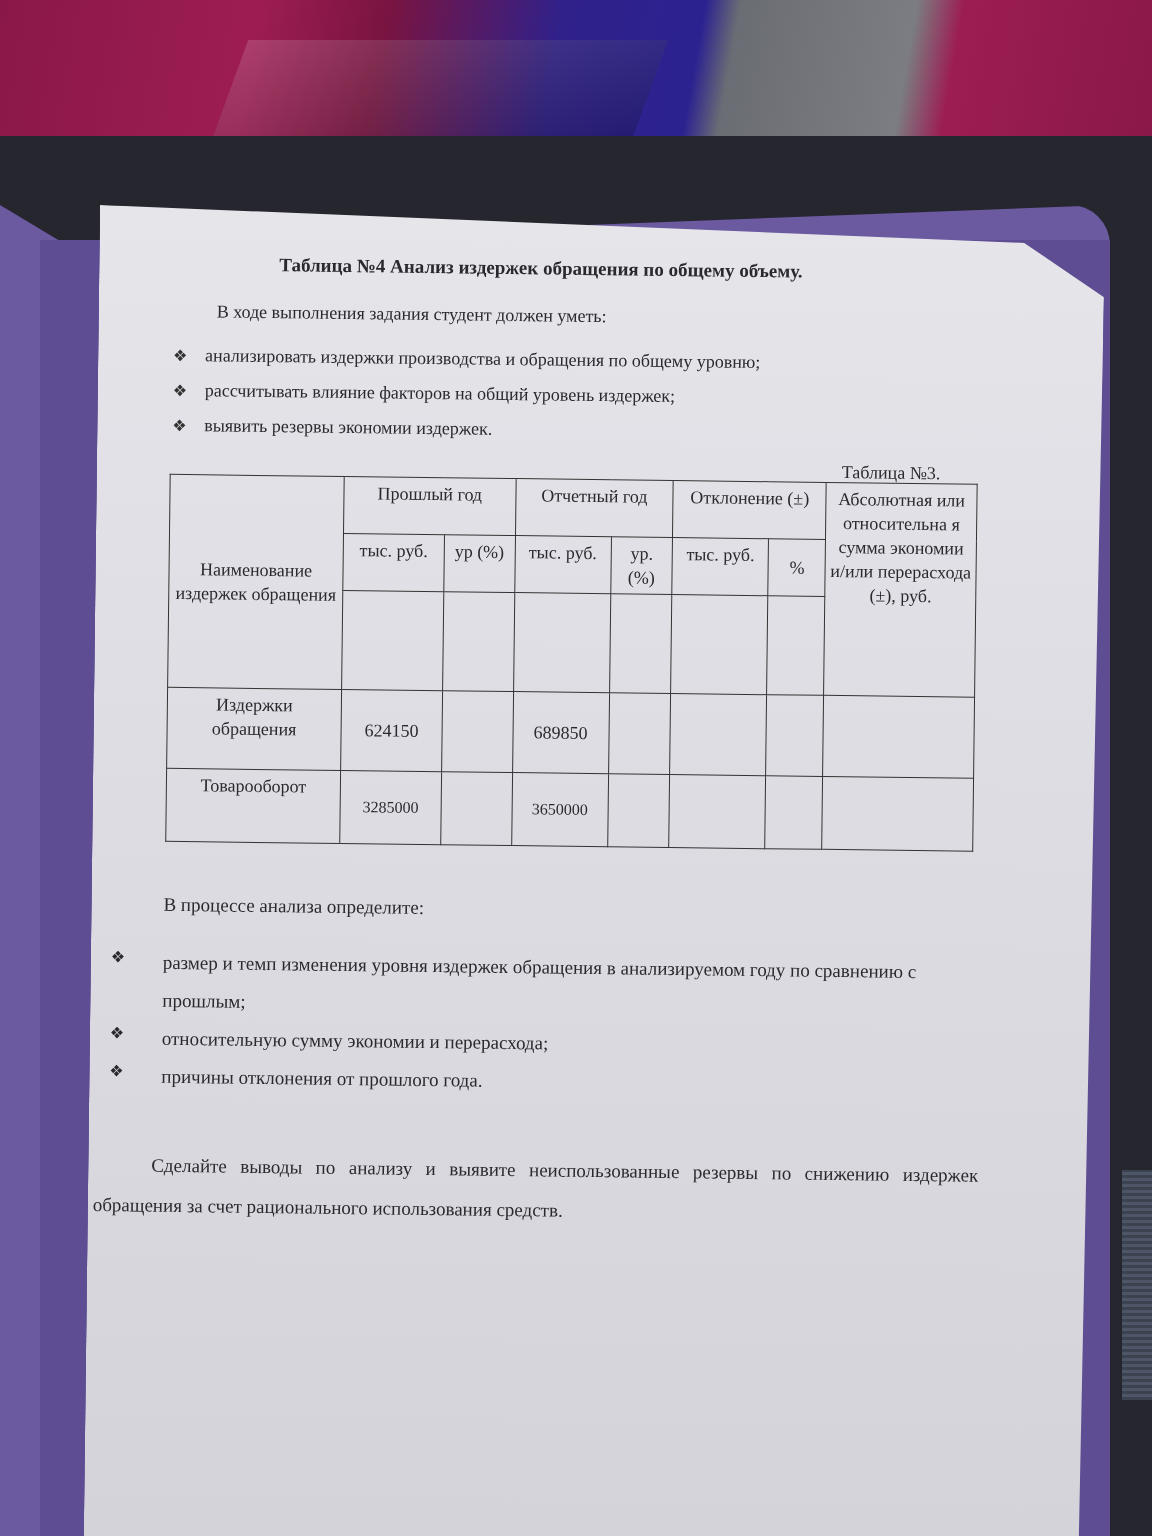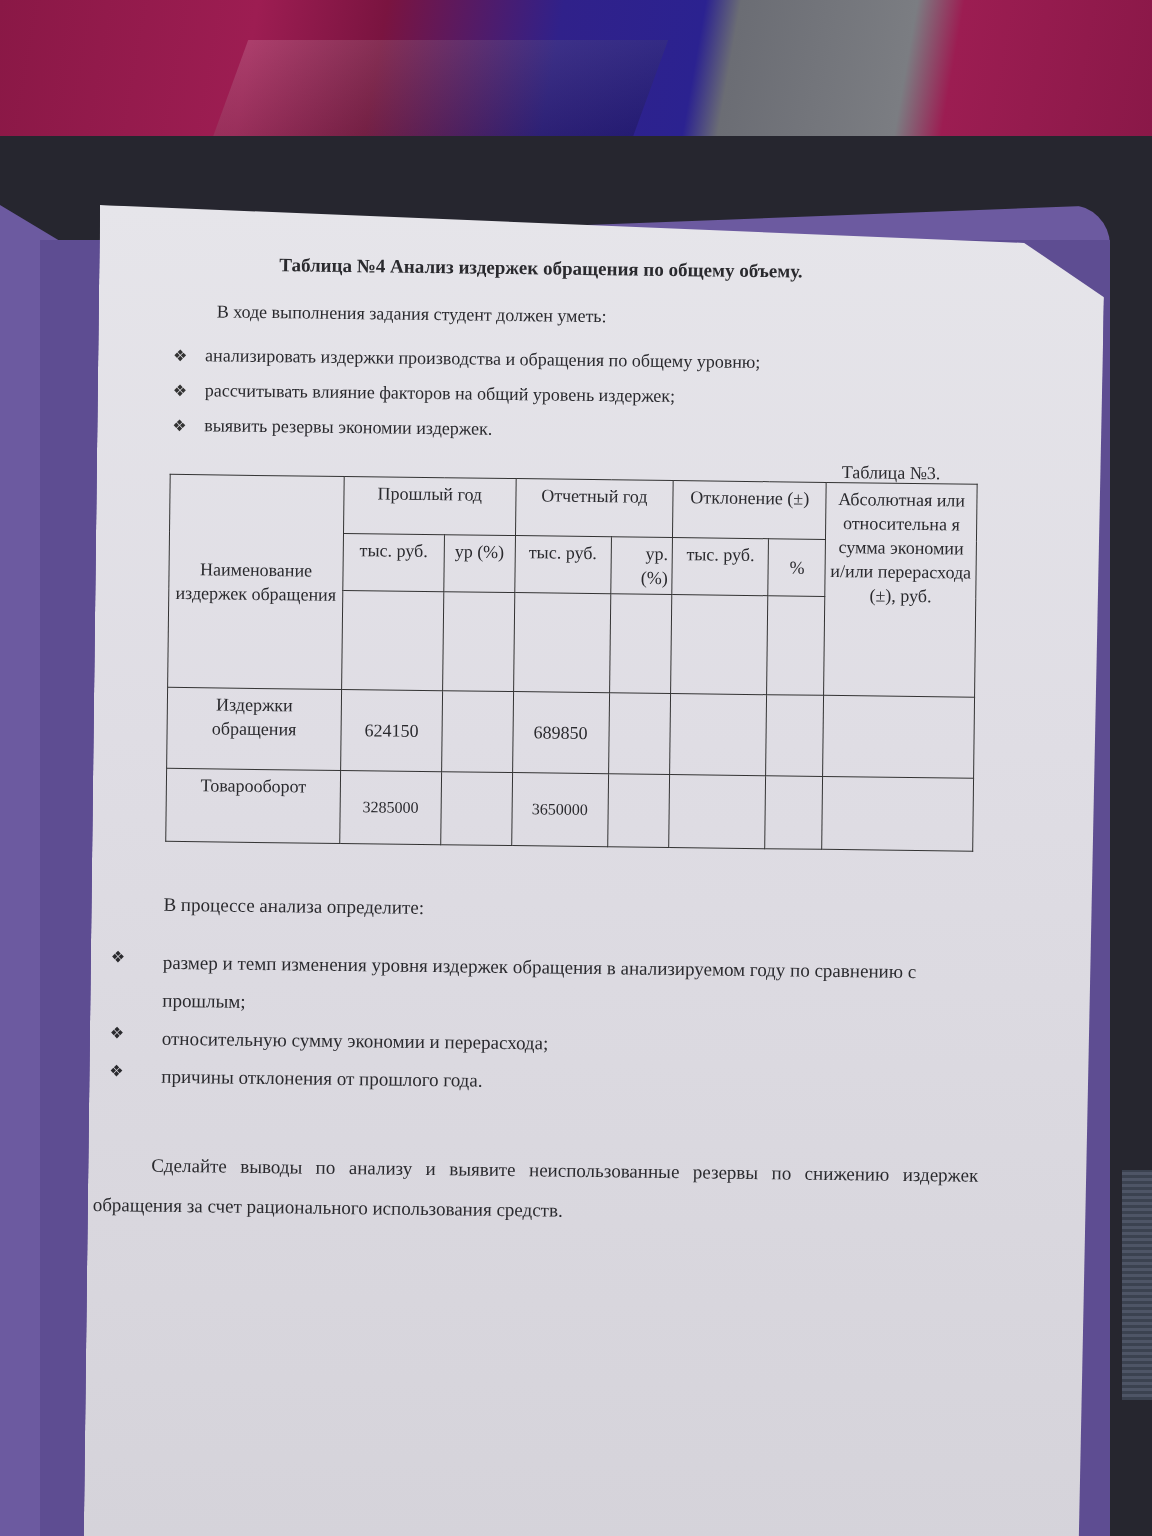--- a/index.html
+++ b/index.html
@@ -109,21 +109,21 @@
         <td rowspan="3" style="width:170px; vertical-align:middle;">Наименование издержек обращения</td>
         <td colspan="2" style="height:48px;">Прошлый год</td>
         <td colspan="2">Отчетный год</td>
         <td colspan="2">Отклонение (±)</td>
         <td rowspan="3" style="width:145px;">Абсолютная или относительна я сумма экономии и/или перерасхода (±), руб.</td>
       </tr>
       <tr>
         <td style="width:95px; height:44px;">тыс. руб.</td>
         <td style="width:65px;">ур (%)</td>
         <td style="width:90px;">тыс. руб.</td>
-        <td style="width:55px;text-align:right;">ур. (%)</td>
+        <td style="width:55px;">ур. (%)</td>
         <td style="width:90px;">тыс. руб.</td>
         <td style="width:50px; vertical-align:middle;">%</td>
       </tr>
       <tr>
         <td style="height:90px;"></td>
         <td></td>
         <td></td>
         <td></td>
         <td></td>
         <td></td>

